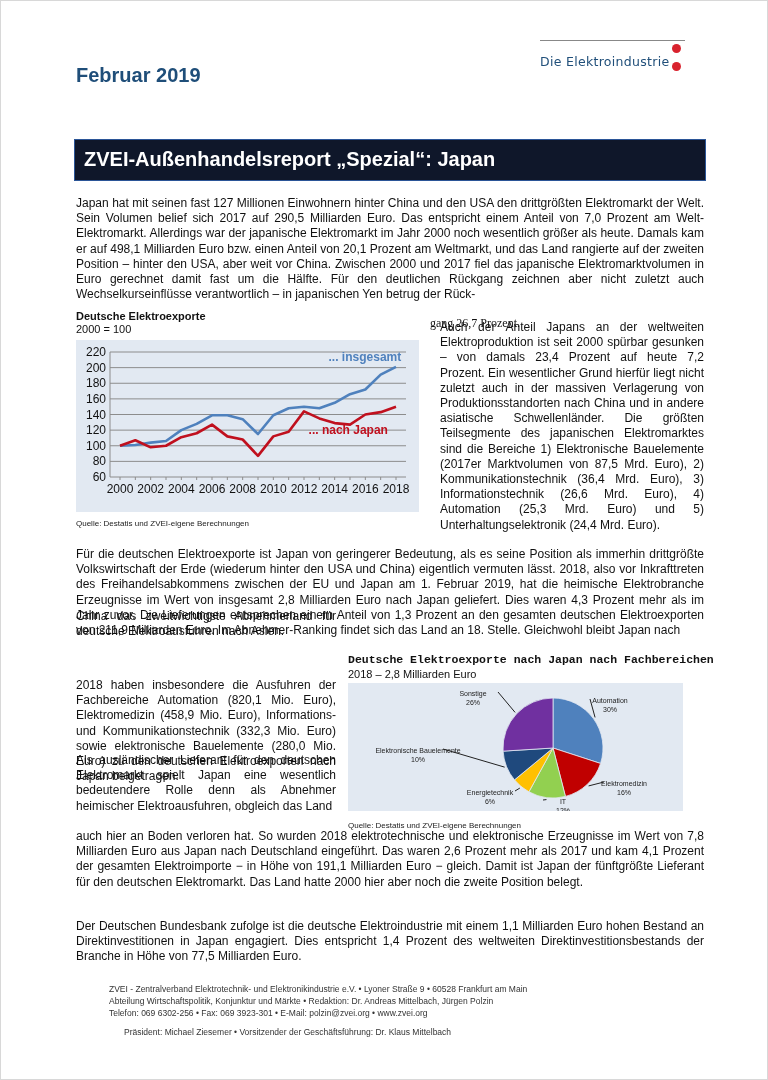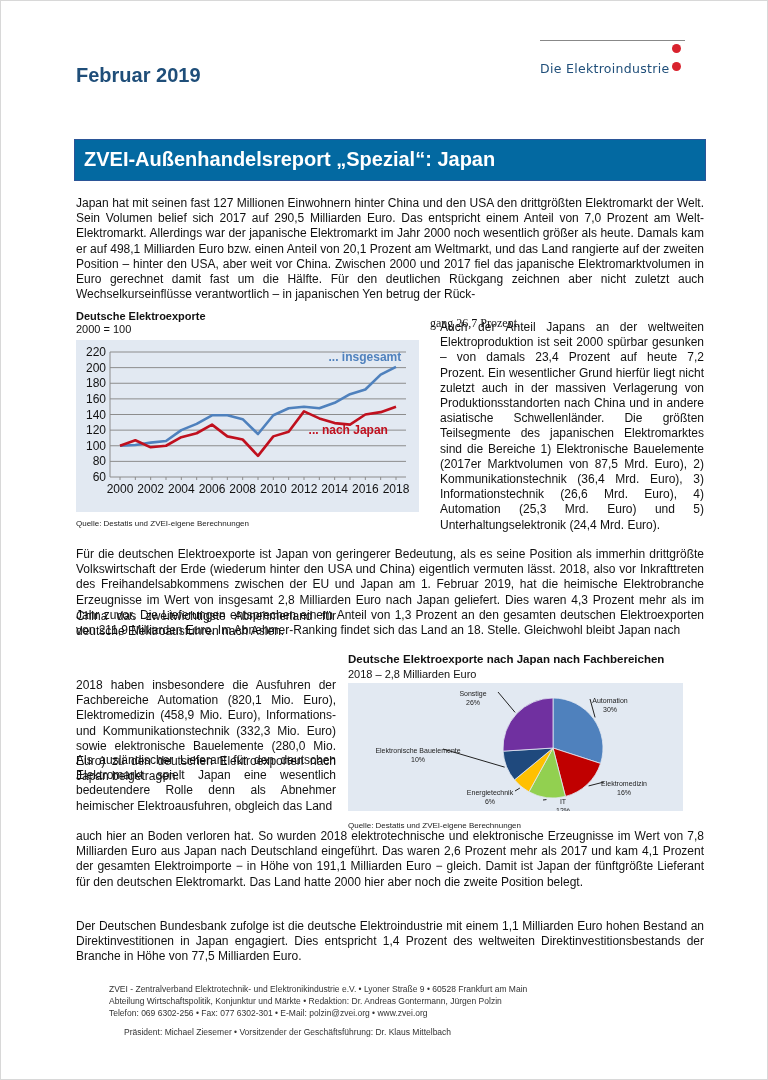--- a/index.html
+++ b/index.html
@@ -5,38 +5,38 @@
   html, body { margin:0; padding:0; background:#ffffff; }
   body { width:768px; height:1080px; position:relative; overflow:hidden;
          font-family:"Liberation Sans", sans-serif; color:#111; }
   .page-border { position:absolute; left:0; top:0; width:766px; height:1078px; border:1px solid #d8d8d8; }
   .date { position:absolute; left:76px; top:64px; font-size:20px; font-weight:bold; color:#1f4e79; }
   .logo { position:absolute; left:540px; top:34px; width:150px; }
   .logo-main { font-size:52px; font-weight:bold; color:#1f5fa6; letter-spacing:-3px; line-height:44px; font-style:italic; }
   .logo-colon { position:absolute; left:132px; top:10px; width:12px; }
   .logo-dot { width:9px; height:9px; border-radius:50%; background:#d9232e; margin-bottom:9px; }
   .logo-rule { border-top:1px solid #888; margin-top:6px; width:145px; }
-  .logo-sub { font-size:12.5px; color:#1f4e79; margin-top:20px; letter-spacing:0.3px; font-family:"DejaVu Sans", sans-serif; }
-  .titlebar { position:absolute; left:74px; top:139px; width:630px; height:40px; background:#0369a1; border:1px solid #2b5597; }
+  .logo-sub { font-size:12.5px; color:#1f4e79; margin-top:13px; letter-spacing:0.3px; font-family:"DejaVu Sans", sans-serif; }
+  .titlebar { position:absolute; left:74px; top:139px; width:630px; height:40px; background:#0f172a; border:1px solid #2b5597; }
   .titlebar span { position:absolute; left:9px; top:8px; font-size:20px; font-weight:bold; color:#fff; }
   .para { position:absolute; font-size:12px; line-height:15.2px; text-align:justify; color:#111; }
   .p1 { left:76px; top:196px; width:628px; }
   .p1end { left:430px; top:316px; width:274px; text-align:left;font-family:Liberation Serif, serif; }
   .p2 { left:440px; top:320px; width:264px; }
   .p3 { left:76px; top:547px; width:628px; }
   .p4 { left:76px; top:609px; width:260px; }
   .p5 { left:76px; top:678px; width:260px; }
   .p6 { left:76px; top:753px; width:260px; }
   .p7 { left:76px; top:829px; width:628px; }
   .p8 { left:76px; top:919px; width:628px; }
   .chart1-title { position:absolute; left:76px; top:310px; font-size:11px; font-weight:bold; }
   .chart1-sub { position:absolute; left:76px; top:323px; font-size:11px; }
   .chart1-box { position:absolute; left:76px; top:340px; width:343px; height:172px; background:#e2e9f2; }
   .chart1-src { position:absolute; left:76px; top:519px; font-size:8px; color:#222; }
-  .chart2-title { position:absolute; left:348px; top:653px; font-size:11.5px; font-weight:bold; }
+  .chart2-title { position:absolute; left:348px; top:653px; font-size:11.5px; font-weight:bold;font-family:Liberation Mono, monospace; }
   .chart2-sub { position:absolute; left:348px; top:668px; font-size:11px; }
   .chart2-box { position:absolute; left:348px; top:683px; width:335px; height:128px; background:#e2e9f2; }
   .chart2-src { position:absolute; left:348px; top:821px; font-size:8px; color:#222; }
   .footer { position:absolute; left:76px; top:983px; font-size:8.5px; line-height:12px; color:#333;margin-left:33px; }
   .footer2 { position:absolute; left:76px; top:1027px; font-size:8.5px; color:#333;margin-left:48px; }
   svg text { font-family:"Liberation Sans", sans-serif; }
 </style>
 </head>
 <body>
 
@@ -156,16 +156,16 @@
       <text x="125" y="22" text-anchor="middle" font-size="7" fill="#222">26%</text>
     </svg>
 </div>
 <div class="chart2-src">Quelle: Destatis und ZVEI-eigene Berechnungen</div>
 
 <div class="para p7">auch hier an Boden verloren hat. So wurden 2018 elektrotechnische und elektronische Erzeugnisse im Wert von 7,8 Milliarden Euro aus Japan nach Deutschland eingeführt. Das waren 2,6 Prozent mehr als 2017 und kam 4,1 Prozent der gesamten Elektroimporte − in Höhe von 191,1 Milliarden Euro − gleich. Damit ist Japan der fünftgrößte Lieferant für den deutschen Elektromarkt. Das Land hatte 2000 hier aber noch die zweite Position belegt.</div>
 <div class="para p8">Der Deutschen Bundesbank zufolge ist die deutsche Elektroindustrie mit einem 1,1 Milliarden Euro hohen Bestand an Direktinvestitionen in Japan engagiert. Dies entspricht 1,4 Prozent des weltweiten Direktinvestitionsbestands der Branche in Höhe von 77,5 Milliarden Euro.</div>
 
 <div class="footer">
   <div>ZVEI - Zentralverband Elektrotechnik- und Elektronikindustrie e.V. • Lyoner Straße 9 • 60528 Frankfurt am Main</div>
-  <div>Abteilung Wirtschaftspolitik, Konjunktur und Märkte • Redaktion: Dr. Andreas Gontermann, Jürgen Polzin</div>
-  <div>Telefon: 069 6302-256 • Fax: 077 6302-301 • E-Mail: polzin@zvei.org • www.zvei.org</div>
+  <div>Abteilung Wirtschaftspolitik, Konjunktur und Märkte • Redaktion: Dr. Andreas Mittelbach, Jürgen Polzin</div>
+  <div>Telefon: 069 6302-256 • Fax: 069 3923-301 • E-Mail: polzin@zvei.org • www.zvei.org</div>
 </div>
 <div class="footer2">Präsident: Michael Ziesemer • Vorsitzender der Geschäftsführung: Dr. Klaus Mittelbach</div>
 
 </body></html>

